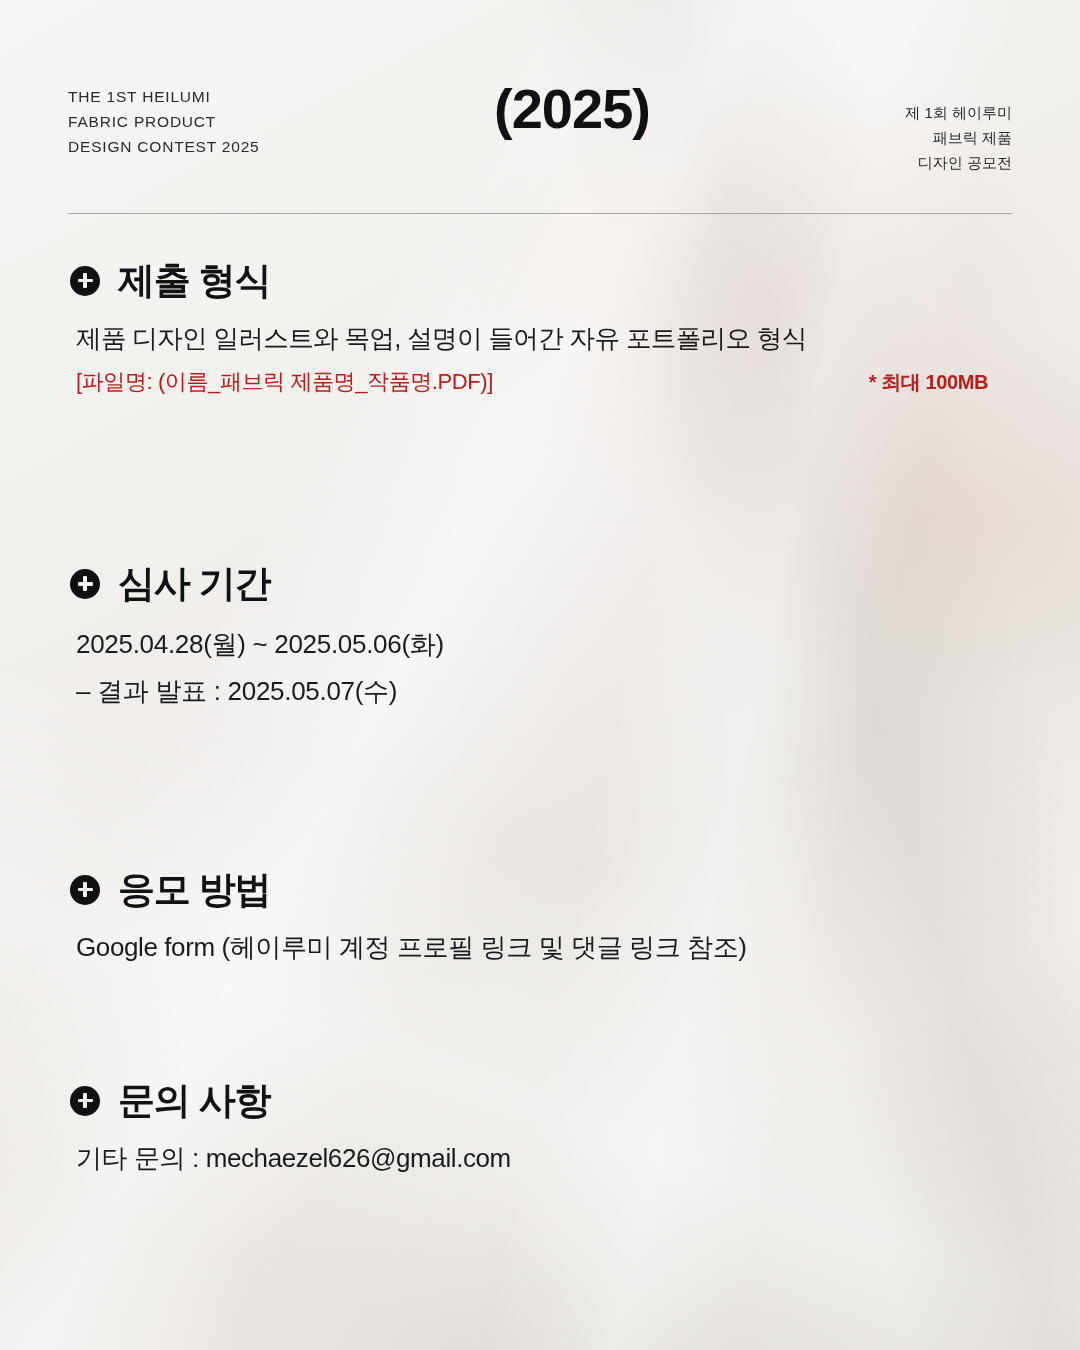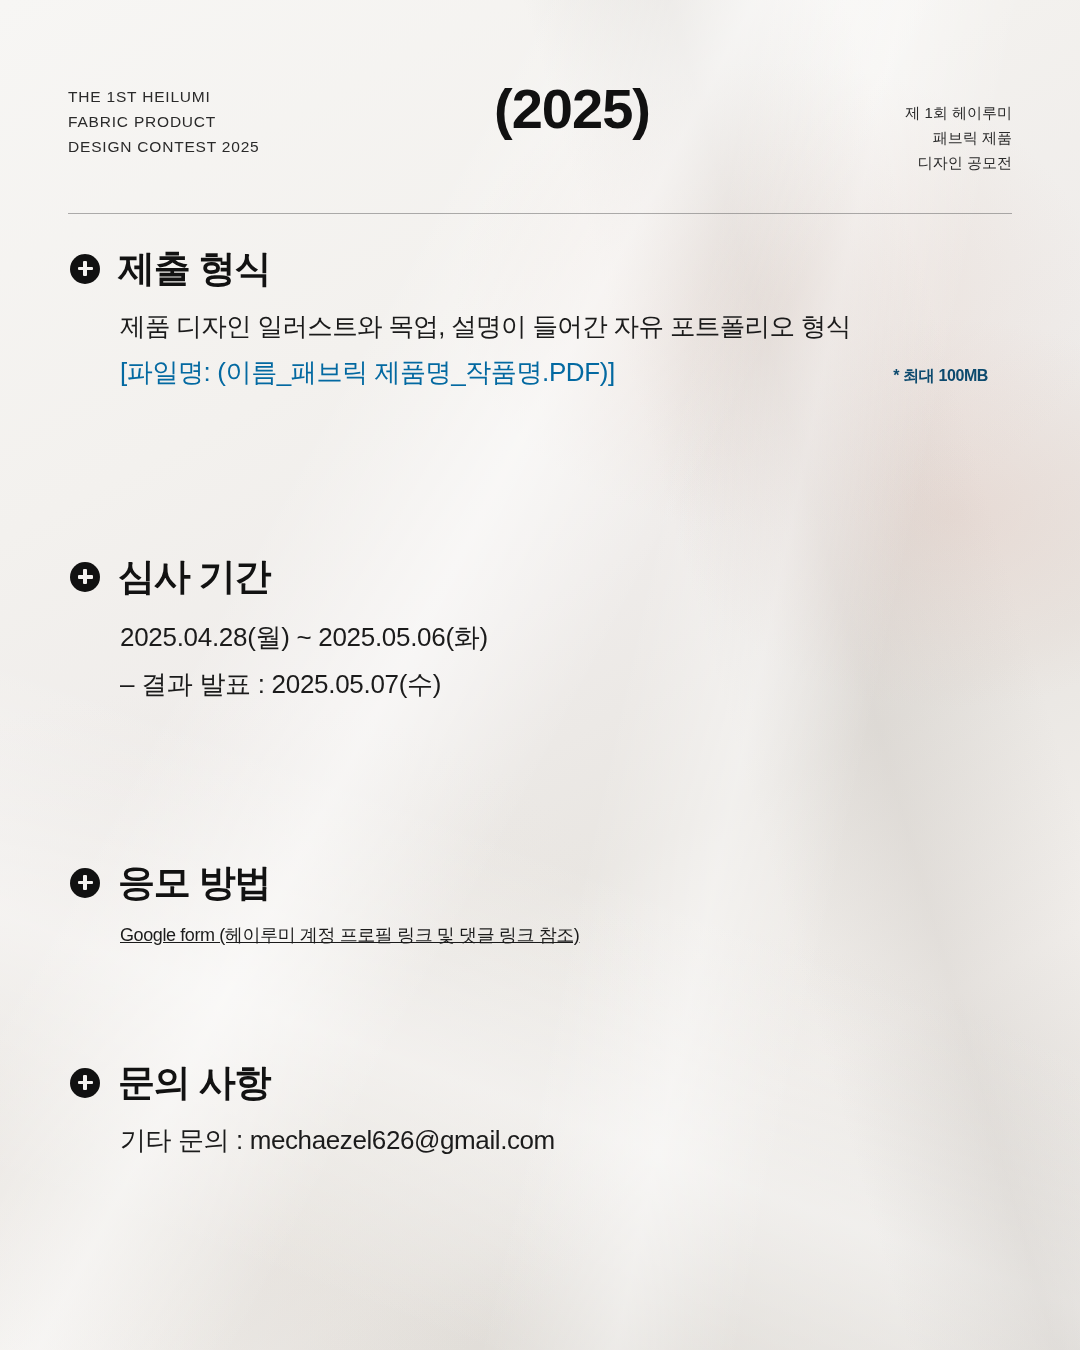--- a/index.html
+++ b/index.html
@@ -141,77 +141,76 @@
 
   .section-title {
     font-size: 37px;
     font-weight: 700;
     letter-spacing: -1.2px;
     color: #121212;
     line-height: 1;
   }
 
   .section-body {
-    padding-left: 120px;
+    padding-left: 76px;
     padding-right: 70px;
     margin-top: 22px;
   }
 
   .line-main {
     font-size: 25.5px;
     letter-spacing: -0.6px;
     color: #1b1b1b;
     line-height: 1.35;
   }
 
   .row-split {
     display: flex;
     justify-content: space-between;
     align-items: baseline;
     margin-top: 12px;
   }
 
   .line-sub {
-    font-size: 26px;
-    letter-spacing: -0.4px;
-    color: #0369a1;
+    font-size: 22px;
+    letter-spacing: -0.4px;
+    color: #b91c1c;
   }
 
   .line-note {
-    font-size: 16px;
+    font-size: 20px;
     font-weight: 700;
     letter-spacing: -0.4px;
-    color: #0c4a6e;
+    color: #b91c1c;
     padding-right: 22px;
   }
 
   .line-date {
     font-size: 26px;
     letter-spacing: -0.3px;
     color: #1b1b1b;
     line-height: 1.55;
   }
 
   .line-date.second { margin-top: 6px; }
 
   .line-method {
-    font-size: 18px;
-    letter-spacing: -0.4px;
-    color: #1b1b1b;
-    text-decoration: underline;
+    font-size: 26px;
+    letter-spacing: -0.4px;
+    color: #1b1b1b;
   }
 
   .line-contact {
     font-size: 26px;
     letter-spacing: -0.4px;
     color: #1b1b1b;
   }
 
   
-  #sec-format { margin-top: 0; }
+  #sec-format { margin-top: 12px; }
   #sec-period { margin-top: 168px; }
   #sec-method { margin-top: 160px; }
   #sec-inquiry { margin-top: 117px; }
 </style>
 </head>
 <body>
 
 <div class="bg"></div>
 
 <div class="page">

